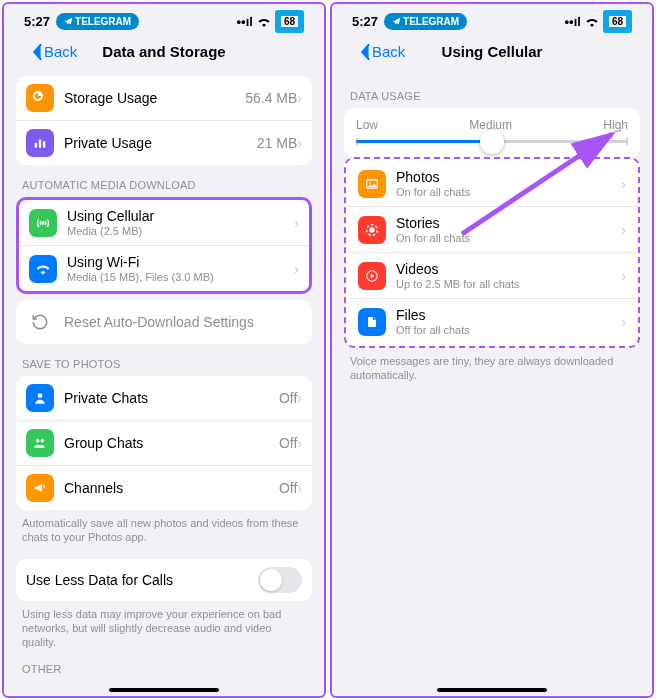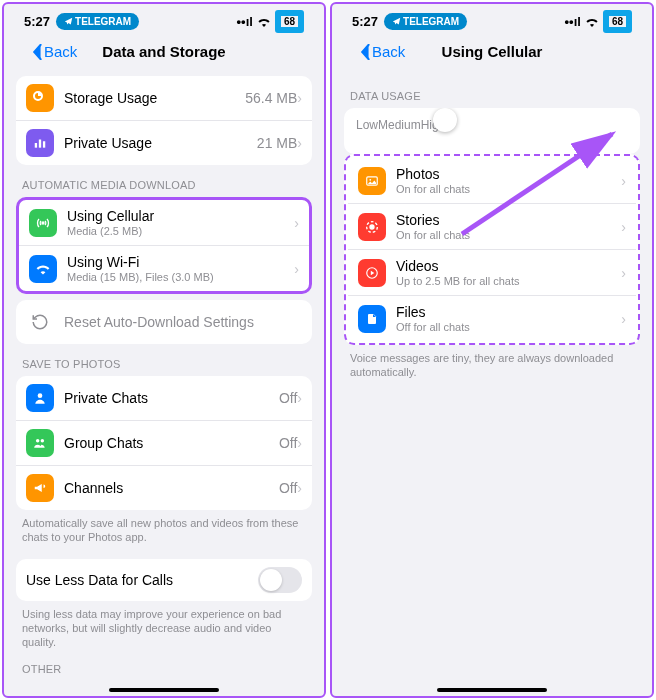--- a/index.html
+++ b/index.html
@@ -146,21 +146,21 @@
       background: #fff;
       border-radius: 50%;
       position: absolute;
       top: 2px;
       box-shadow: 0 1px 3px rgba(0,0,0,0.2);
     }
     .toggle.on .toggle-knob { right: 2px; }
     .toggle.off .toggle-knob { left: 2px; }
     .slider-row {
       display: flex;
-      flex-direction: row;
+      flex-direction: column;
       padding: 10px 12px 14px;
     }
     .slider-labels {
       display: flex;
       justify-content: space-between;
       font-size: 12px;
       color: #8e8e93;
       margin-bottom: 8px;
     }
     .slider-track {

